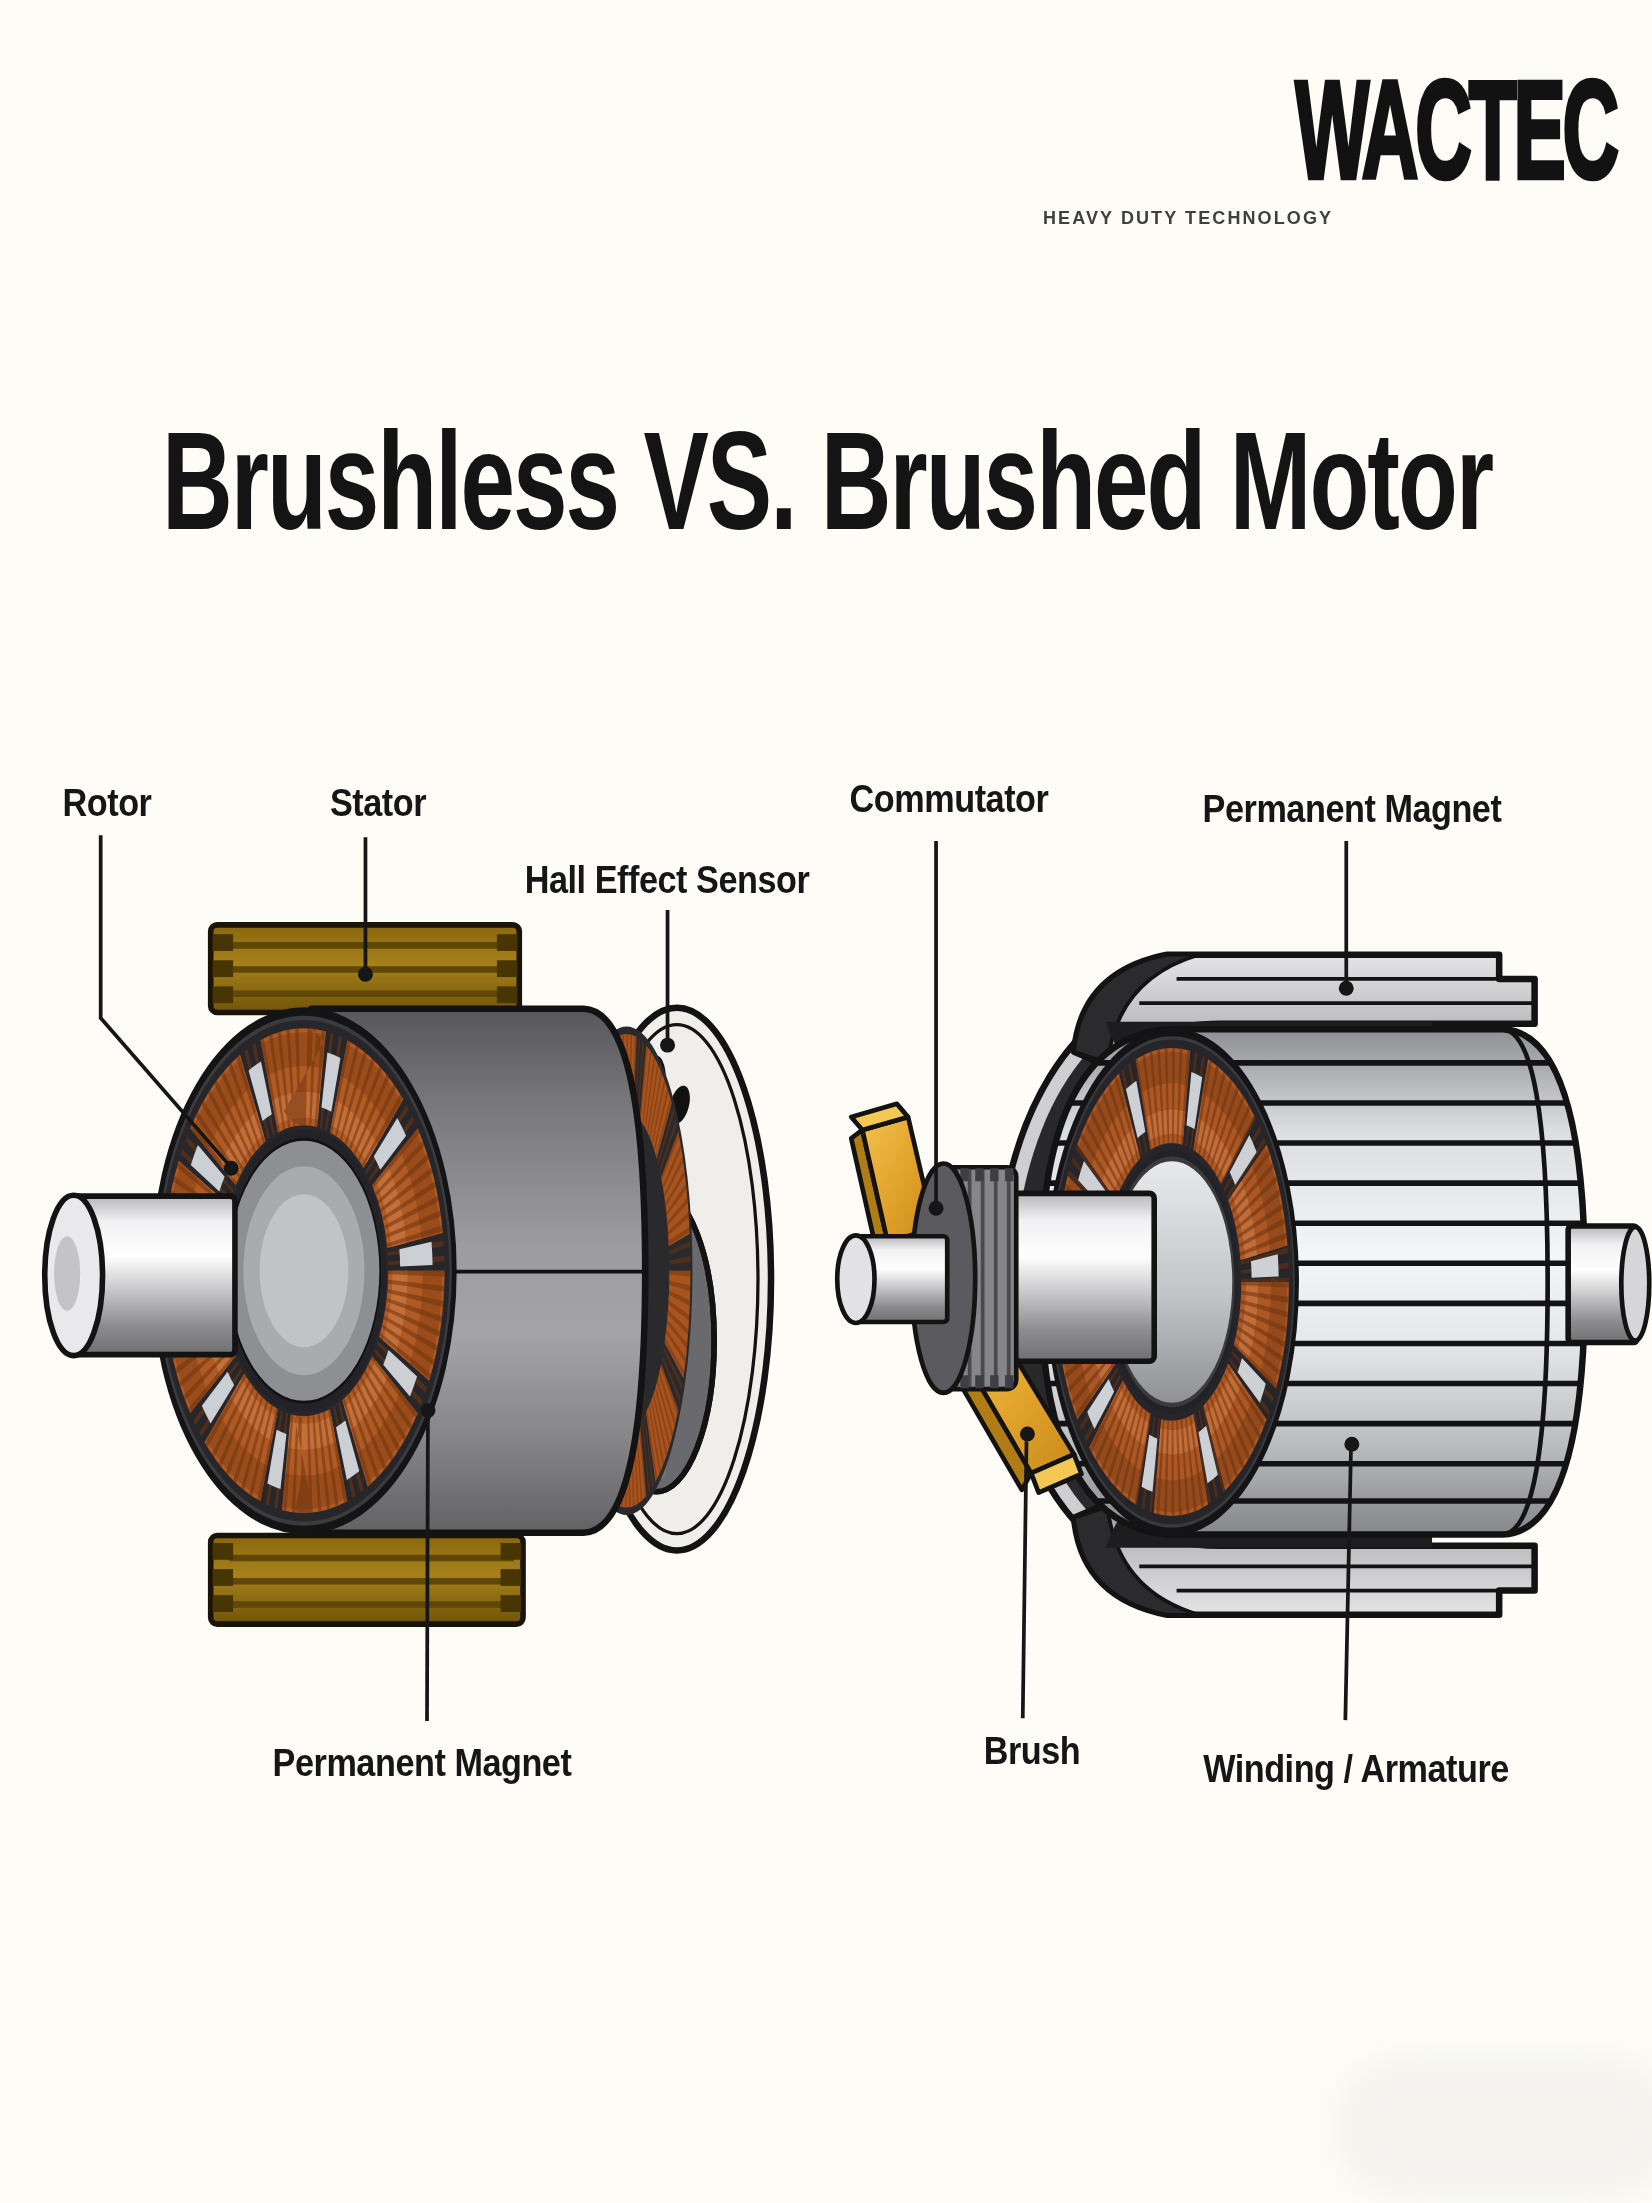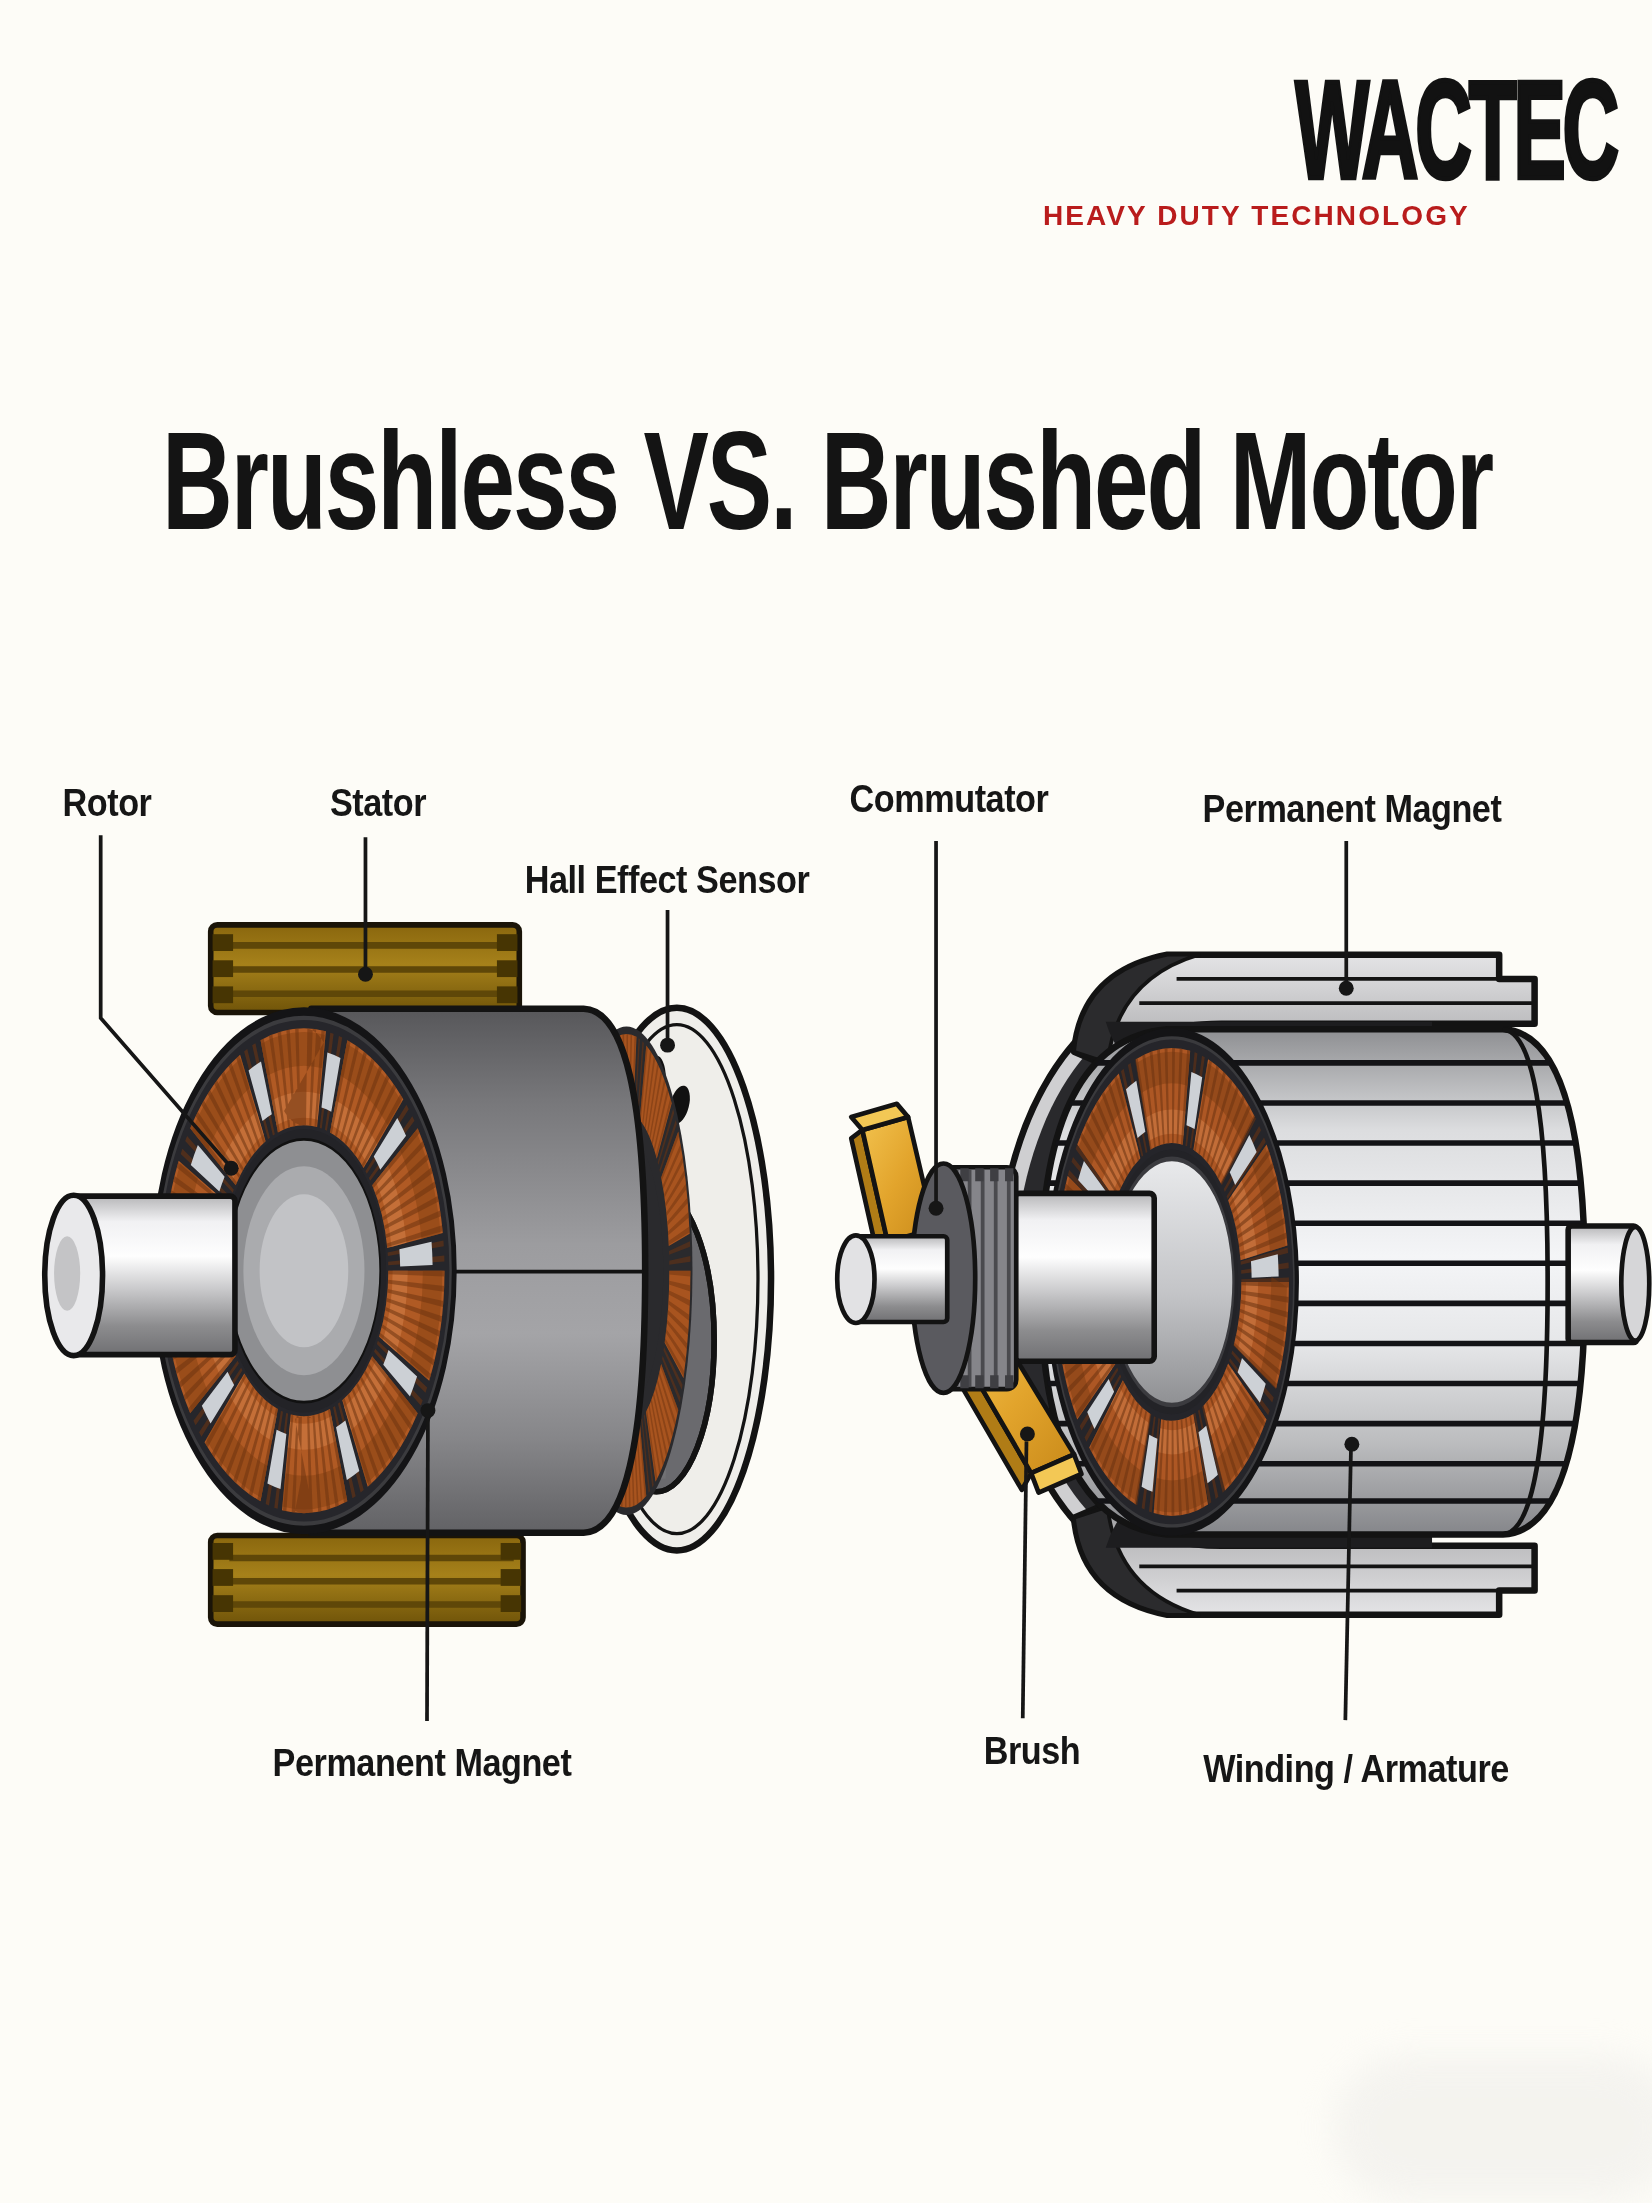--- a/index.html
+++ b/index.html
@@ -8,21 +8,21 @@
     background:#fdfcf7;font-family:"Liberation Sans",sans-serif;
   }
   
   .logo{position:absolute;top:60px;right:37px;text-align:left;}
   .logo .brand{
     font-weight:700;font-size:140px;line-height:1.0;color:#121212;
     letter-spacing:-5.6px;-webkit-text-stroke:4.7px #121212;
     transform:scaleX(0.56);transform-origin:100% 50%;white-space:nowrap;
   }
   .logo .tagline{
-    margin-top:0;font-weight:700;font-size:28px;color:#b91c1c;
+    margin-top:8px;font-weight:700;font-size:18px;color:#404040;
     letter-spacing:2.1px;white-space:nowrap;
   }
   
   .title{
     position:absolute;left:50%;top:481px;
     transform:translate(-50%,-50%) scaleX(0.70);
     font-weight:700;font-size:140px;letter-spacing:-2.8px;color:#141414;
     white-space:nowrap;
   }
   

